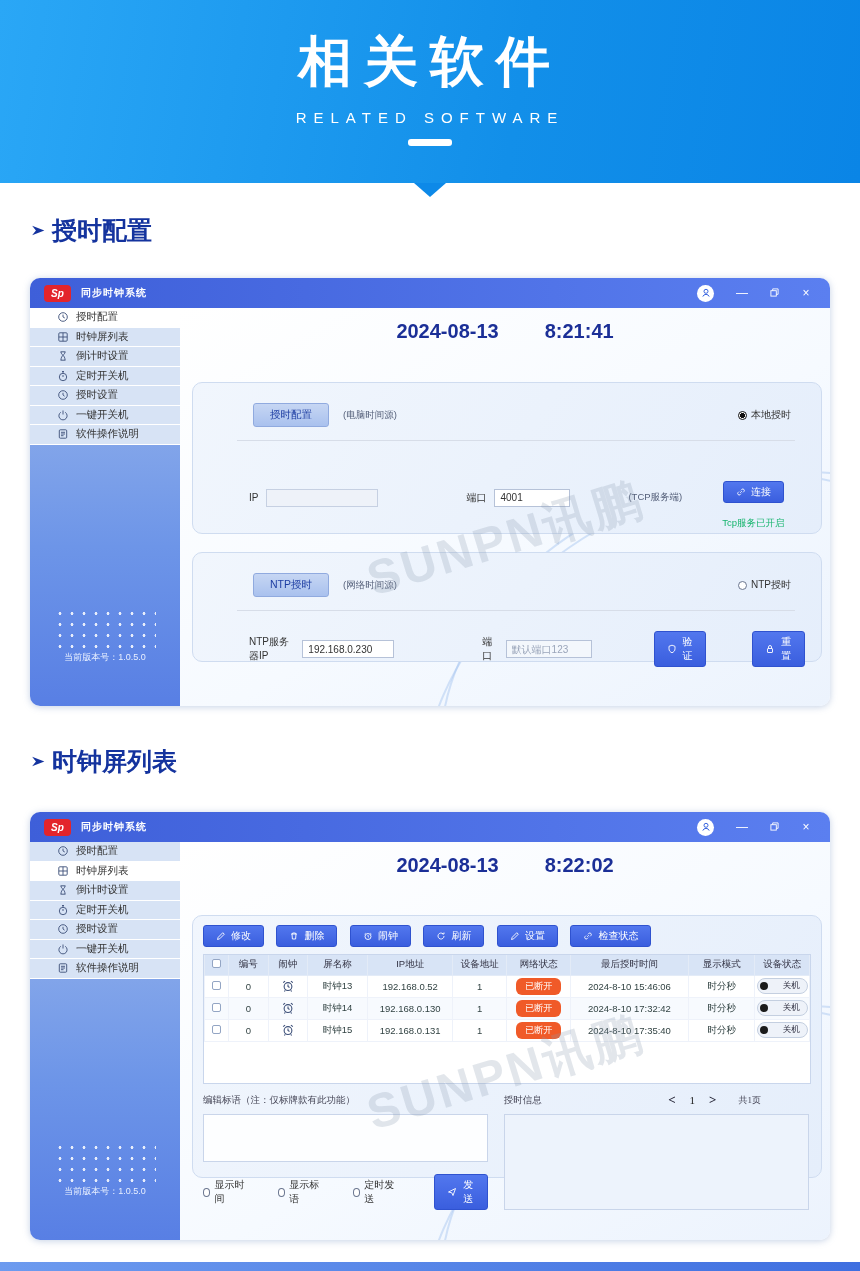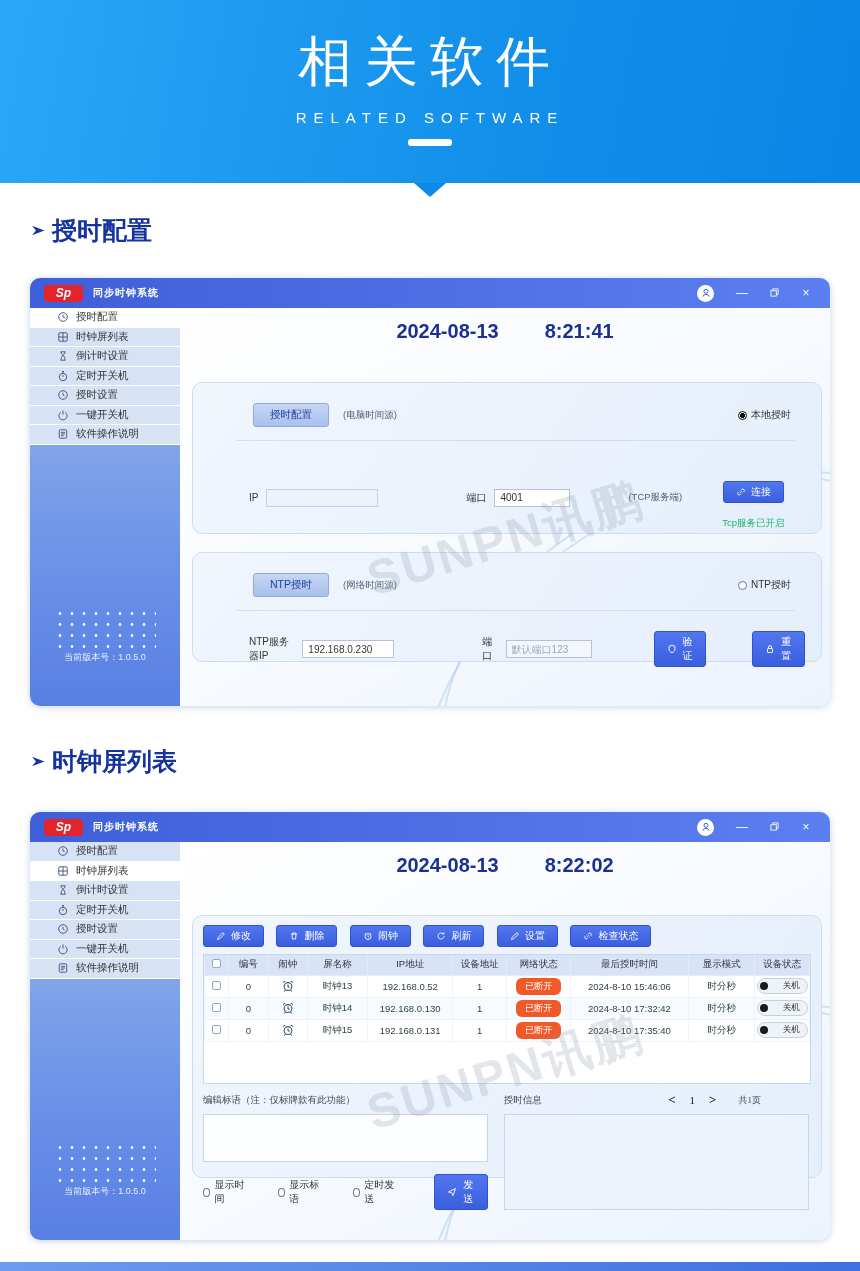--- a/index.html
+++ b/index.html
@@ -3,38 +3,38 @@
 <meta charset="utf-8">
 <style>
   *{box-sizing:border-box;}
   body{margin:0;background:#fff;font-family:"Liberation Sans","DejaVu Sans",sans-serif;}
   .page{position:relative;width:860px;height:1271px;background:#fff;overflow:hidden;}
 
   
   .banner{position:absolute;top:0;left:0;width:100%;height:183px;
     background:linear-gradient(100deg,#2aa7f6 0%,#128fe9 60%,#0a85e6 100%);
     display:flex;flex-direction:column;align-items:center;}
-  .banner-title{margin-top:26px;font-size:54px;font-weight:normal;color:#fff;letter-spacing:12px;}
+  .banner-title{margin-top:26px;font-size:54px;font-weight:bold;color:#fff;letter-spacing:12px;}
   .banner-sub{margin-top:10px;font-size:15px;color:#fff;letter-spacing:7px;}
   .banner-dash{margin-top:13px;width:44px;height:7px;background:#fff;border-radius:3px;}
   .banner-notch{position:absolute;top:183px;left:50%;transform:translateX(-50%);
     width:0;height:0;border-left:16px solid transparent;border-right:16px solid transparent;border-top:14px solid #0d89e8;}
 
   
   .sec-head{position:absolute;left:30px;display:flex;align-items:center;gap:5px;
     font-size:25px;font-weight:bold;color:#14339e;}
   .s1{top:214px}.s2{top:745px}
 
   
   .window{position:absolute;left:30px;width:800px;height:428px;background:#fff;border-radius:10px;
     box-shadow:0 1px 7px rgba(110,140,190,.4);display:flex;flex-direction:column;overflow:hidden;}
   .w1{top:278px}.w2{top:812px}
   .titlebar{height:30px;flex:0 0 30px;background:linear-gradient(90deg,#3e5fd9,#5b7ff0);
     display:flex;align-items:center;padding:0 8px 0 14px;gap:10px;}
-  .logo{width:39px;height:17px;border-radius:4px;background:#e3242b;color:#fff;font-size:12px;
+  .logo{width:27px;height:17px;border-radius:4px;background:#e3242b;color:#fff;font-size:10px;
     font-weight:bold;font-style:italic;display:flex;align-items:center;justify-content:center;}
   .win-title{color:#fff;font-size:10px;font-weight:bold;letter-spacing:1px;}
   .tbar-right{margin-left:auto;display:flex;align-items:center;}
   .avatar{width:17px;height:17px;border-radius:50%;background:#fff;display:flex;align-items:center;
     justify-content:center;margin-right:12px;cursor:pointer;}
   .wc{width:32px;text-align:center;color:#fff;font-size:12px;line-height:30px;cursor:pointer;}
 
   .wbody{flex:1;display:flex;min-height:0;}
   .sidebar{width:150px;flex:0 0 150px;display:flex;flex-direction:column;
     background:linear-gradient(180deg,#9db9ec 0%,#6d95e8 60%,#587fe4 100%);}

